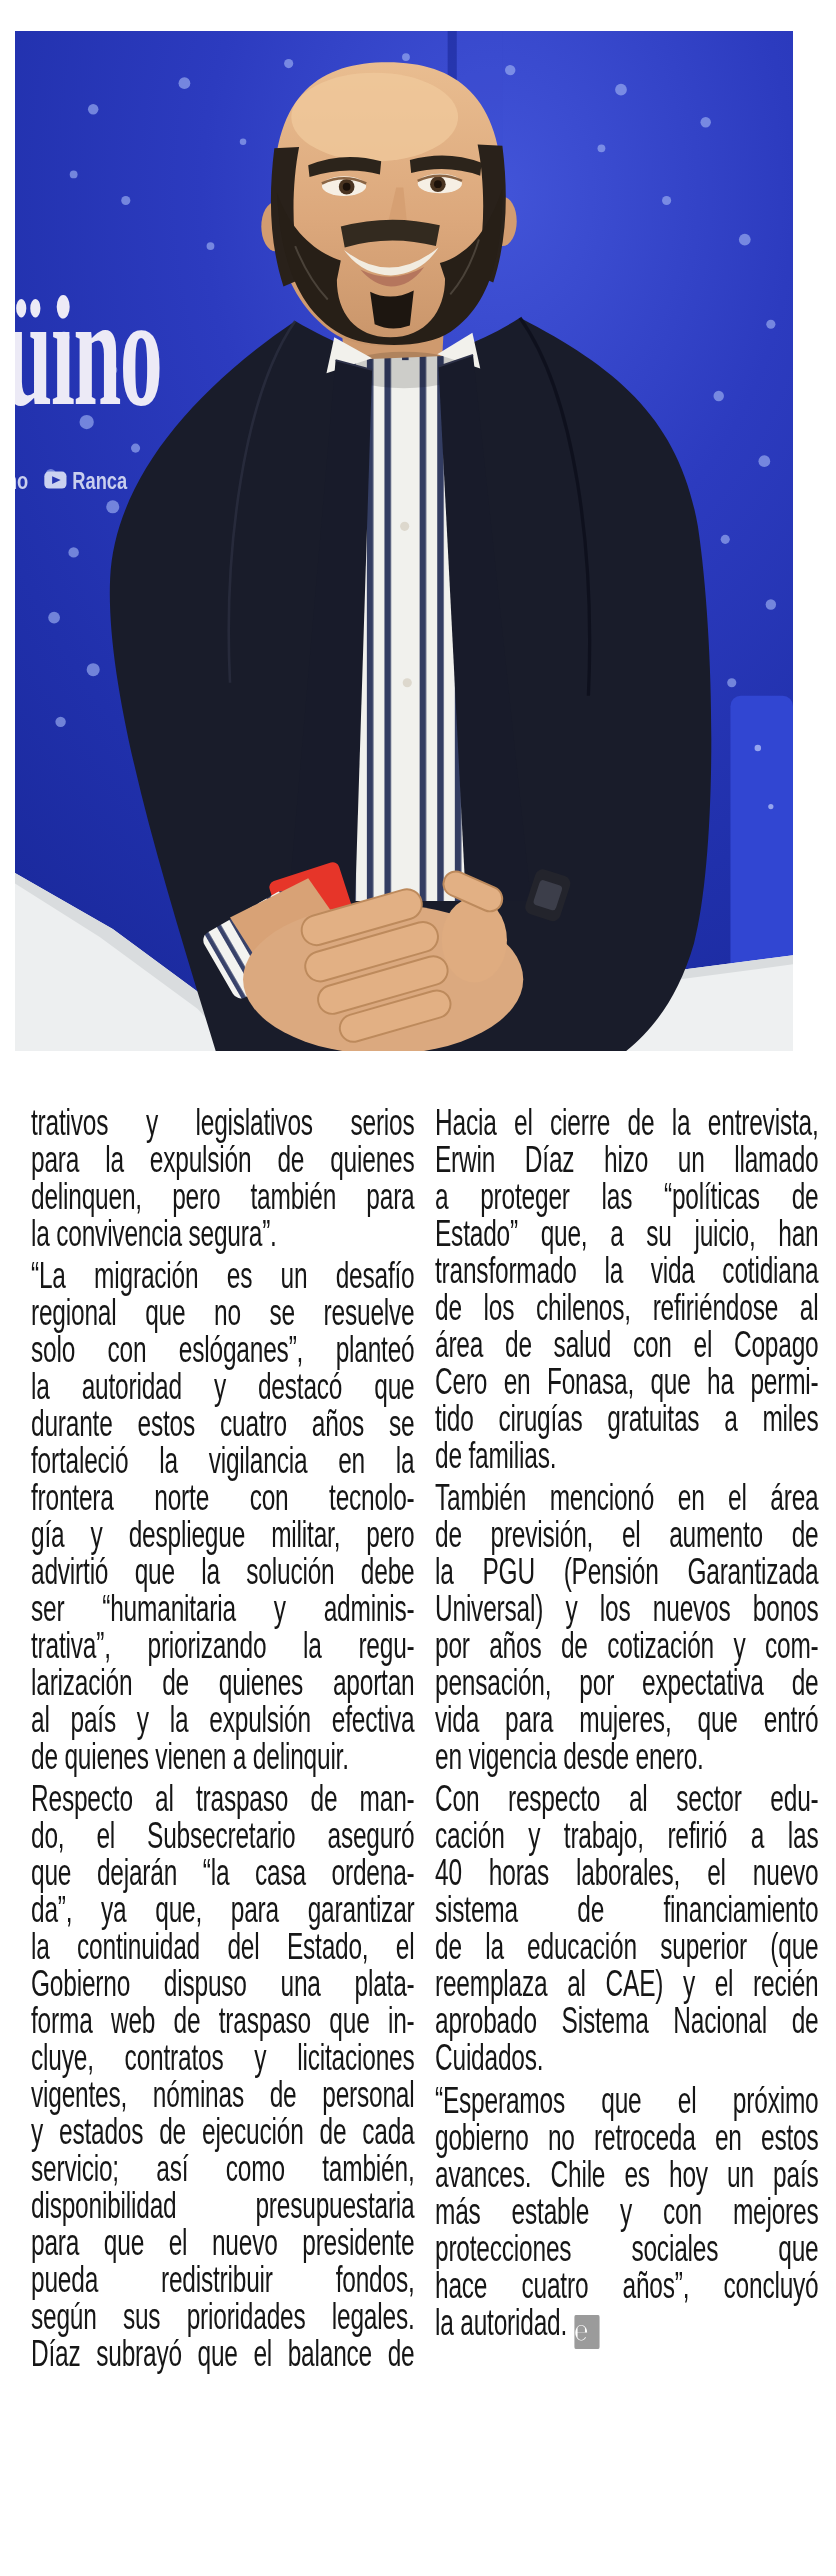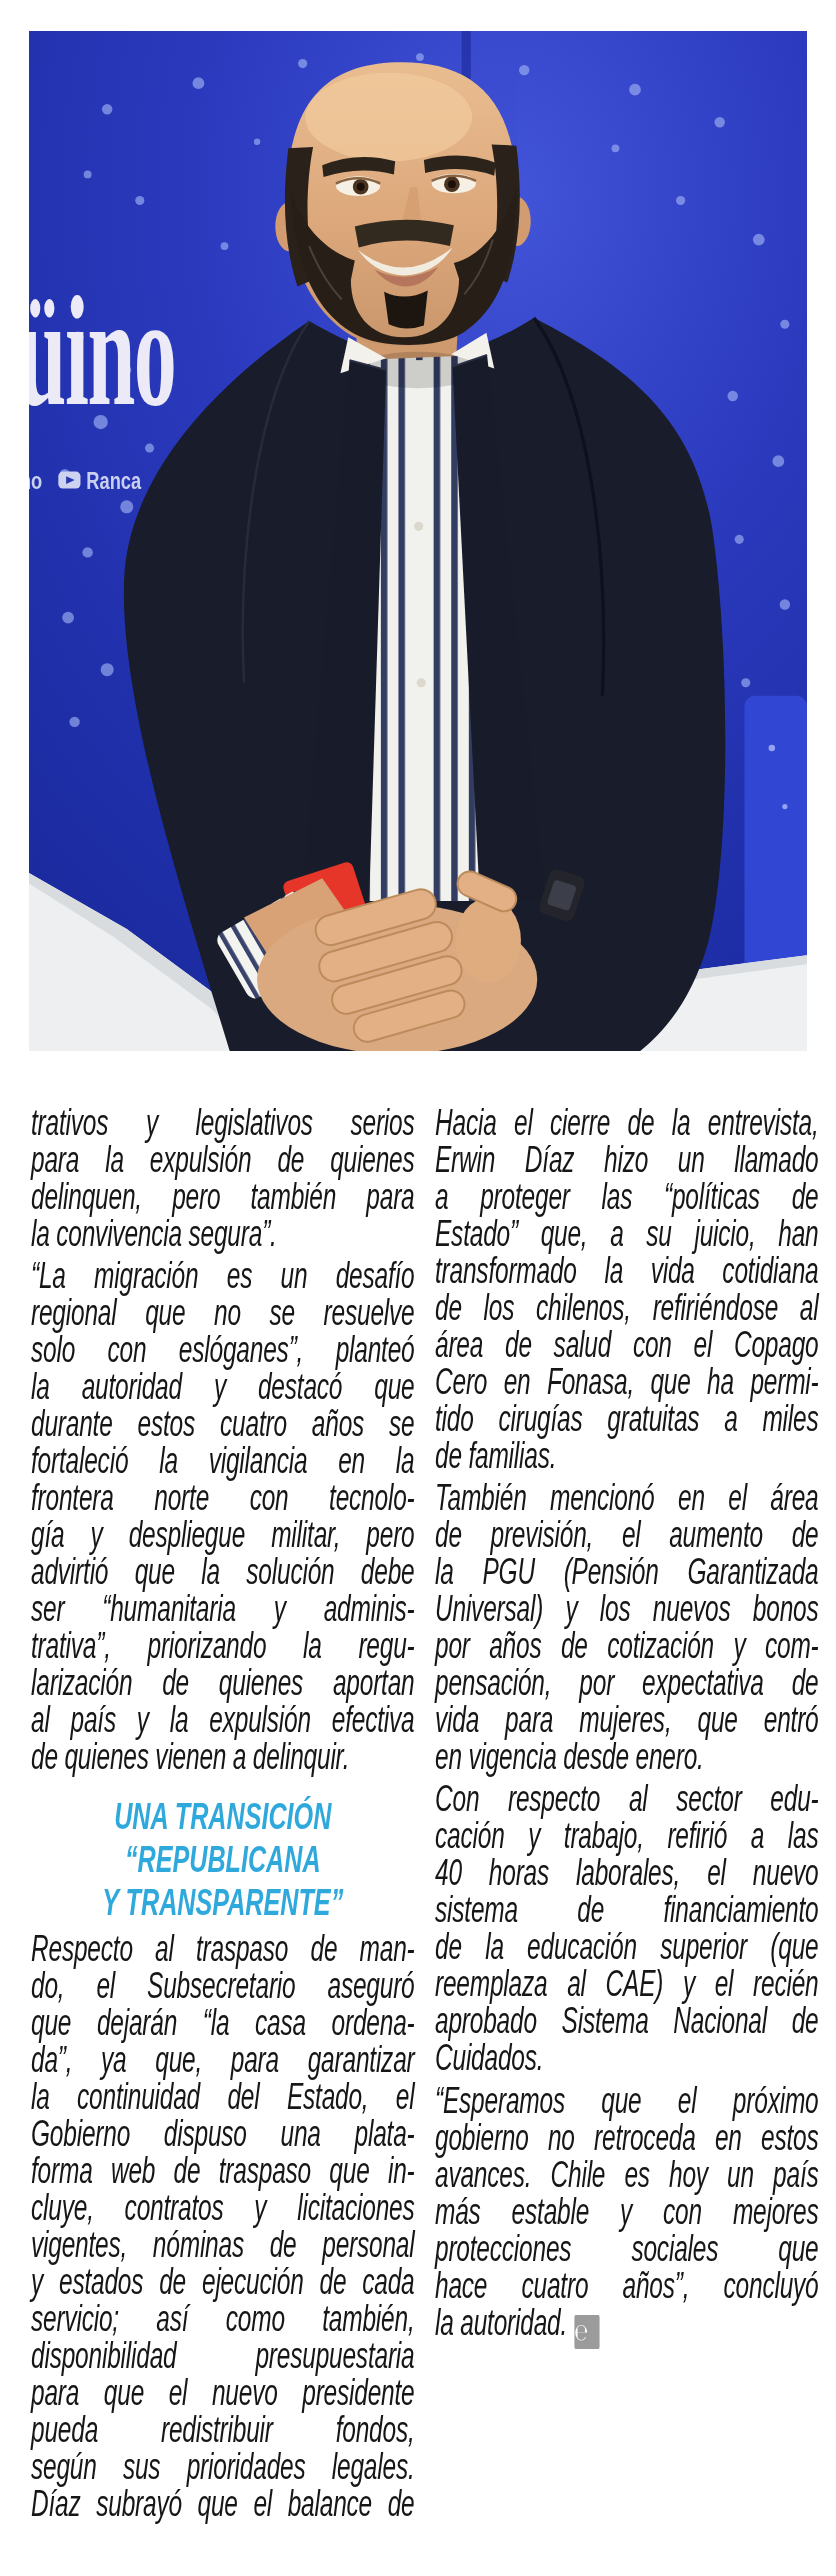--- a/index.html
+++ b/index.html
@@ -4,28 +4,27 @@
 <style>
   html,body{margin:0;padding:0;}
   body{
     position:relative;
     width:837px;height:2576px;
     background:#ffffff;
     font-family:"Liberation Sans",sans-serif;
     overflow:hidden;
   }
   .photo{
-    position:absolute;left:29px;top:31px;width:778px;height:1020px;
+    position:absolute;left:15px;top:31px;width:778px;height:1020px;
     overflow:hidden;
   }
   .photo svg{display:block;width:100%;height:100%;}
   .col{
     position:absolute;top:1104px;
     color:#161616;
-    font-style:italic;
   }
   .col-left{left:31px;width:383px;}
   .col-right{left:435px;width:385px;}
   .block{margin:0 0 5.2px 0;}
   .block.heading{margin:19.6px 0 6.5px 0;}
   .line{
     width:564px;
     transform:scaleX(0.68);
     transform-origin:0 0;
     font-size:36px;
@@ -273,25 +272,20 @@
       <div class="line">fortaleció la vigilancia en la</div>
       <div class="line">frontera norte con tecnolo-</div>
       <div class="line">gía y despliegue militar, pero</div>
       <div class="line">advirtió que la solución debe</div>
       <div class="line">ser “humanitaria y adminis-</div>
       <div class="line">trativa”, priorizando la regu-</div>
       <div class="line">larización de quienes aportan</div>
       <div class="line">al país y la expulsión efectiva</div>
       <div class="line last">de quienes vienen a delinquir.</div>
     </div>
-    <div class="block heading">
-      <div class="line">UNA TRANSICIÓN</div>
-      <div class="line">“REPUBLICANA</div>
-      <div class="line">Y TRANSPARENTE”</div>
-    </div>
     <div class="block paragraph">
       <div class="line">Respecto al traspaso de man-</div>
       <div class="line">do, el Subsecretario aseguró</div>
       <div class="line">que dejarán “la casa ordena-</div>
       <div class="line">da”, ya que, para garantizar</div>
       <div class="line">la continuidad del Estado, el</div>
       <div class="line">Gobierno dispuso una plata-</div>
       <div class="line">forma web de traspaso que in-</div>
       <div class="line">cluye, contratos y licitaciones</div>
       <div class="line">vigentes, nóminas de personal</div>

